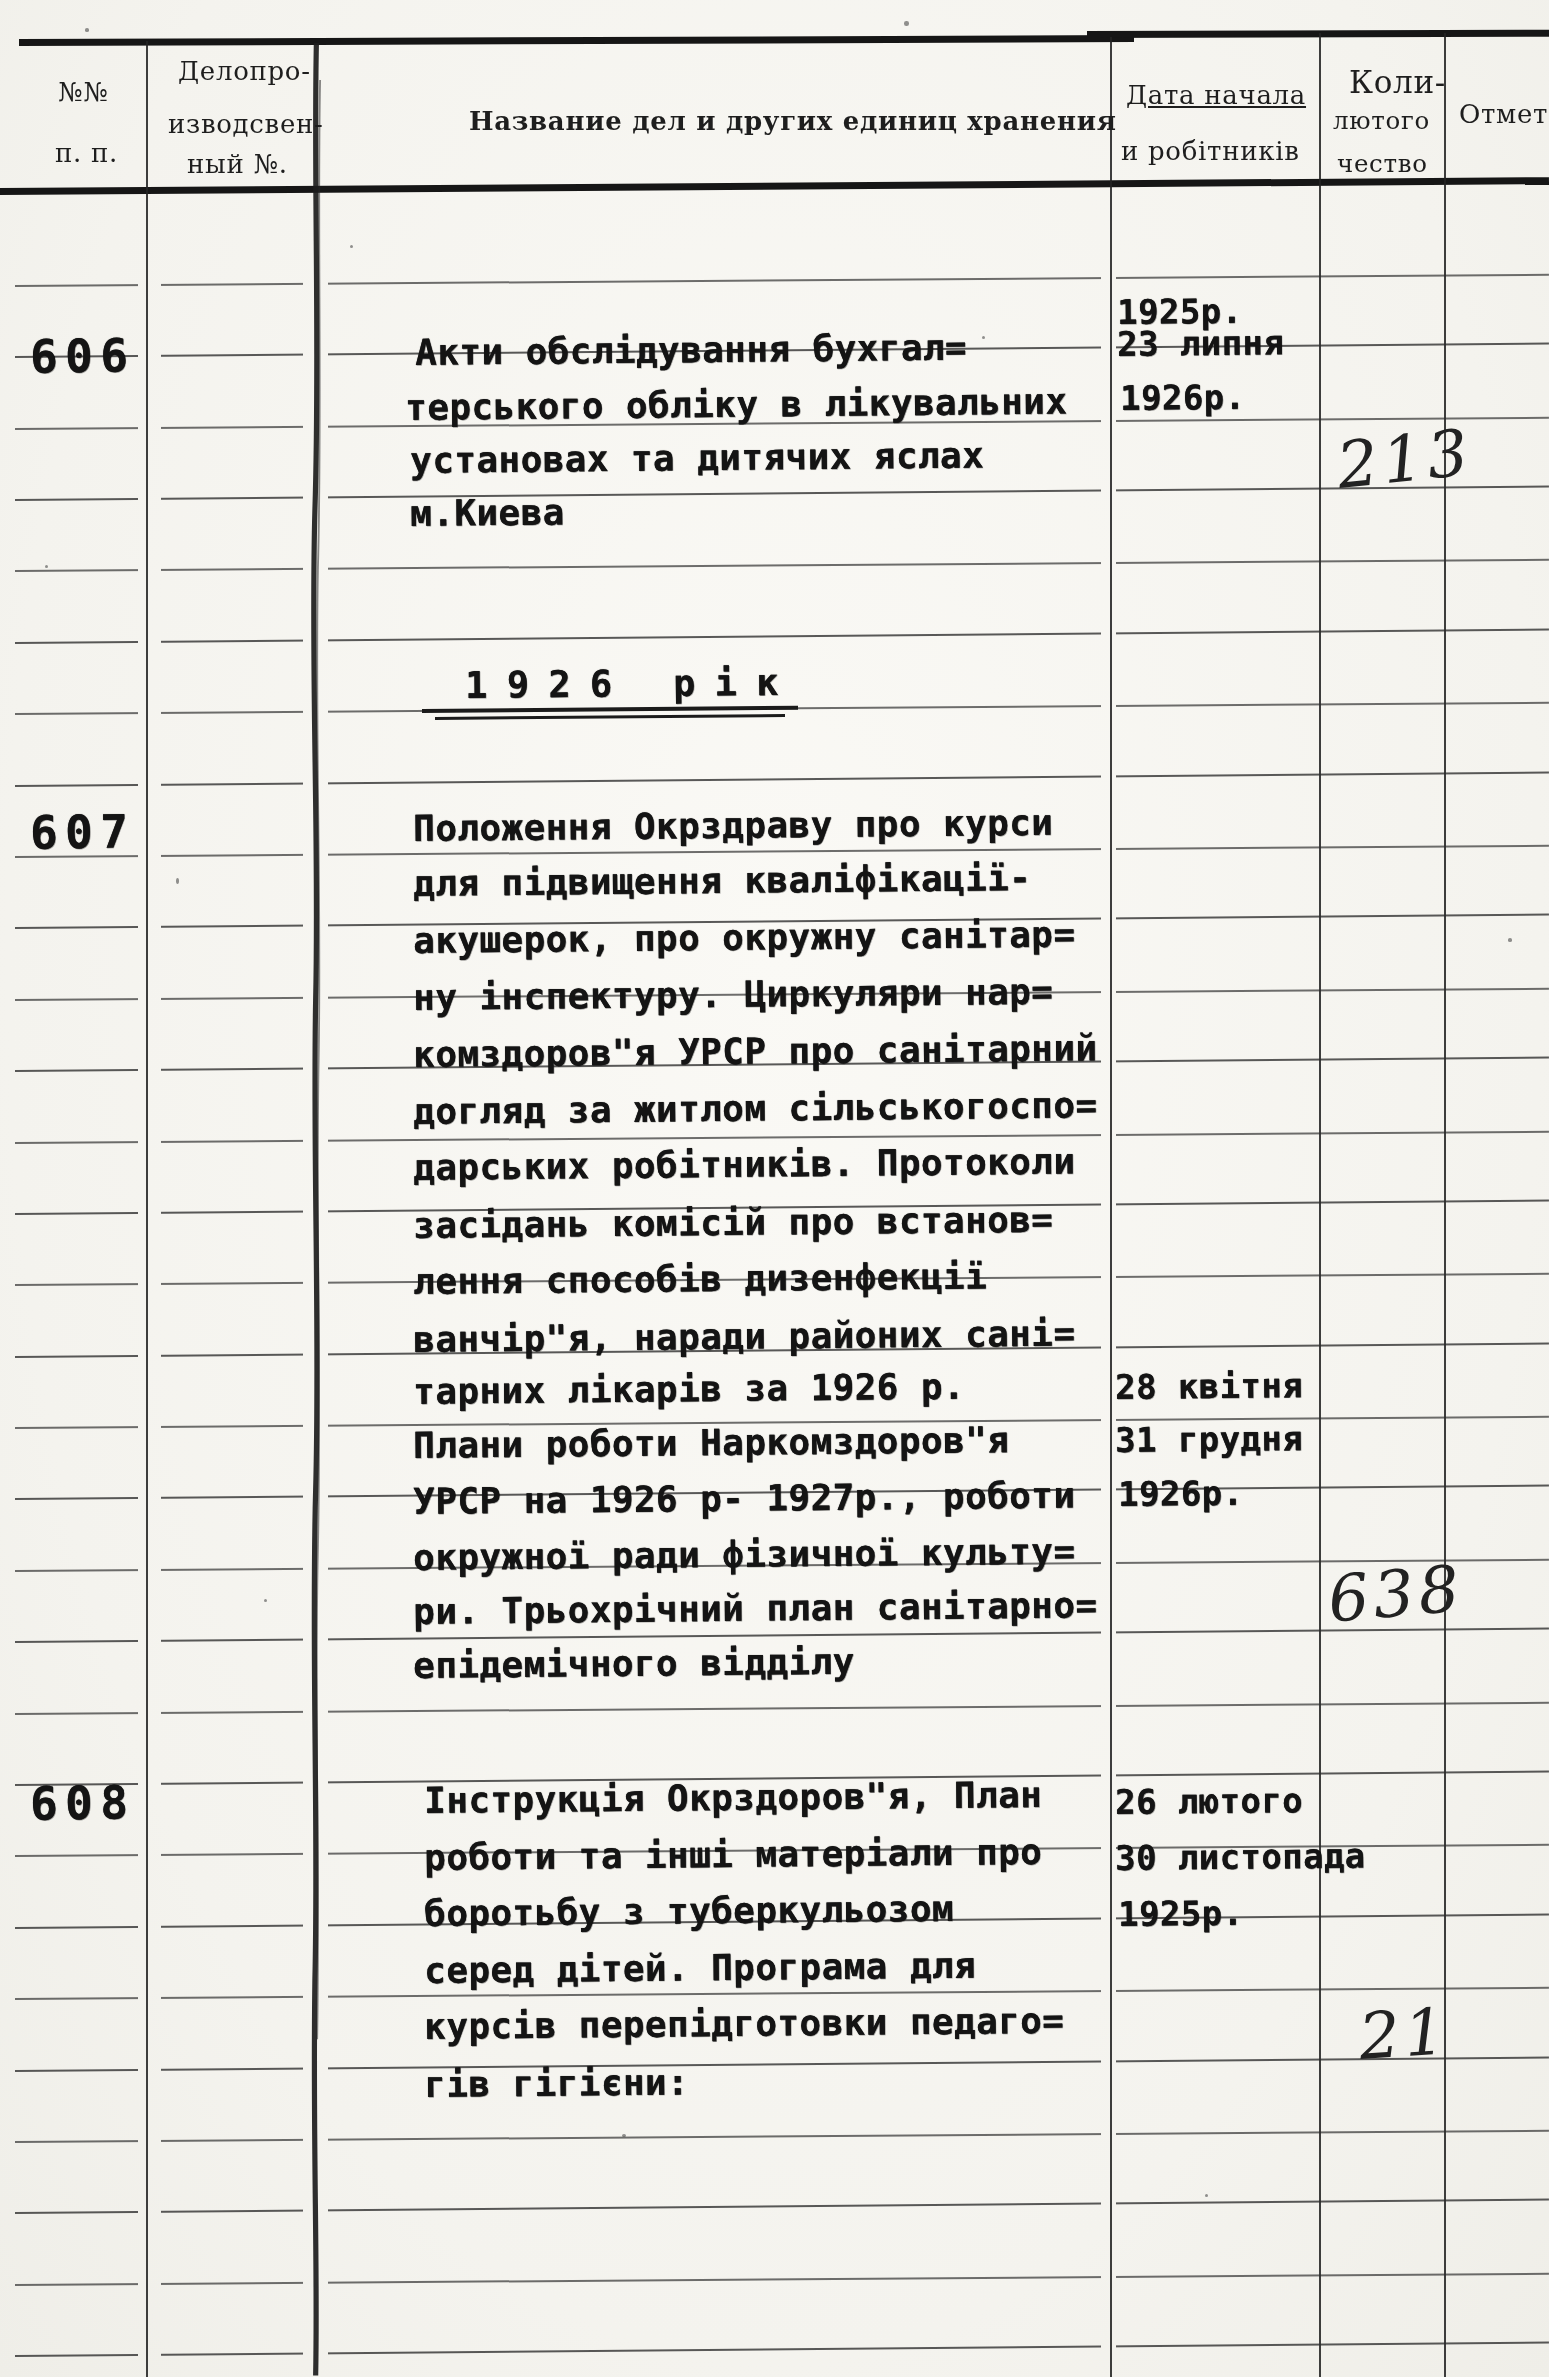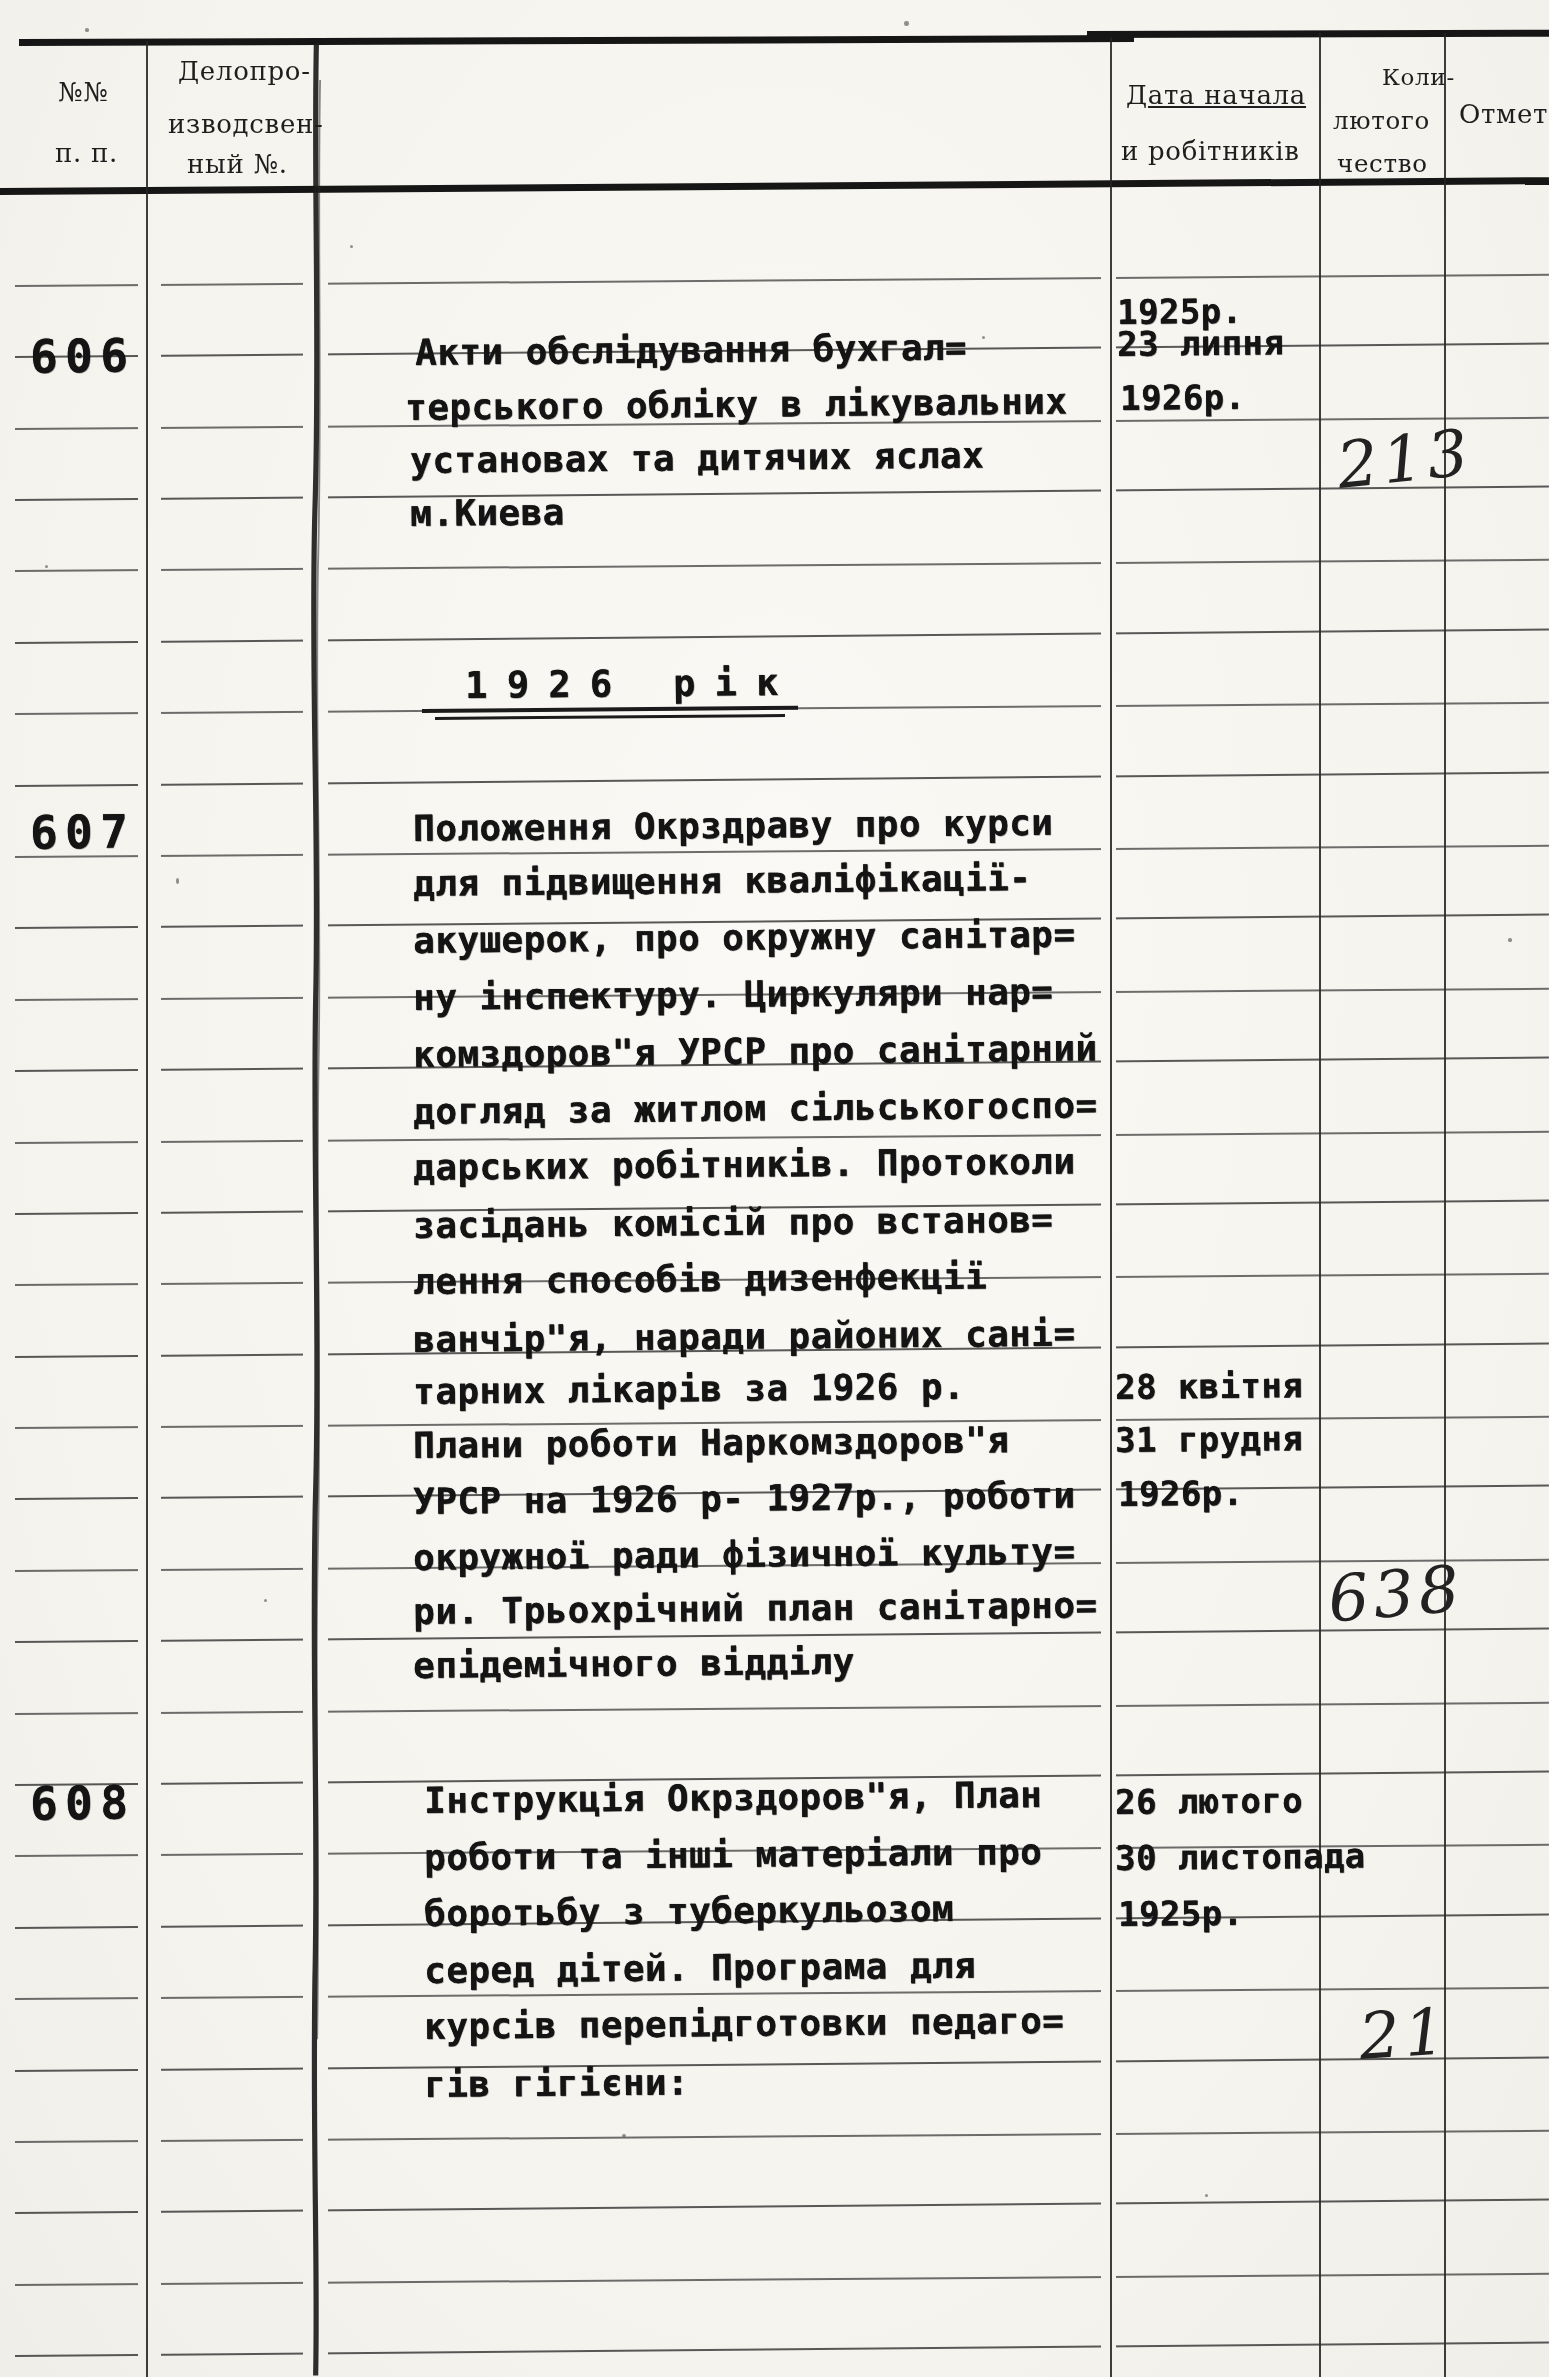--- a/index.html
+++ b/index.html
@@ -89,23 +89,24 @@
   </svg>
   <div class="vline" style="left:1110px;top:37px;height:2340px;"></div>
   <div class="vline" style="left:1319px;top:33px;height:2345px;"></div>
   <div class="vline" style="left:1444px;top:33px;height:2345px;"></div>
 
   <div class="flabel" style="left:58px;top:77px;">№№</div>
   <div class="flabel" style="left:55px;top:138px;">п. п.</div>
   <div class="flabel" style="left:178px;top:56px;">Делопро-</div>
   <div class="flabel" style="left:168px;top:109px;">изводсвен-</div>
   <div class="flabel" style="left:187px;top:149px;">ный №.</div>
+  <div class="flabel" style="left:469px;top:106px;font-weight:bold;">Название дел и других единиц хранения</div>
   <div class="flabel" style="left:1126px;top:80px;text-decoration:underline;">Дата начала</div>
   <div class="flabel" style="left:1121px;top:136px;">и робітників</div>
-  <div class="flabel" style="left:1382px;top:64px;font-size:23px;">Коли-</div>
+  <div class="flabel" style="left:1349px;top:64px;font-size:31px;">Коли-</div>
   <div class="flabel" style="left:1333px;top:106px;font-size:24.5px;">лютого</div>
   <div class="flabel" style="left:1337px;top:149px;font-size:24.5px;">чество</div>
   <div class="flabel" style="left:1459px;top:99px;">Отметки</div>
 
   <div class="num" style="left:30px;top:329px;">606</div>
   <div class="tw" style="left:415px;top:332px;">Акти обслідування бухгал=</div>
   <div class="tw" style="left:405px;top:387px;">терського обліку в лікувальних</div>
   <div class="tw" style="left:410px;top:440px;">установах та дитячих яслах</div>
   <div class="tw" style="left:410px;top:493px;">м.Киева</div>
   <div class="tw date" style="left:1117px;top:292px;">1925р.</div>

